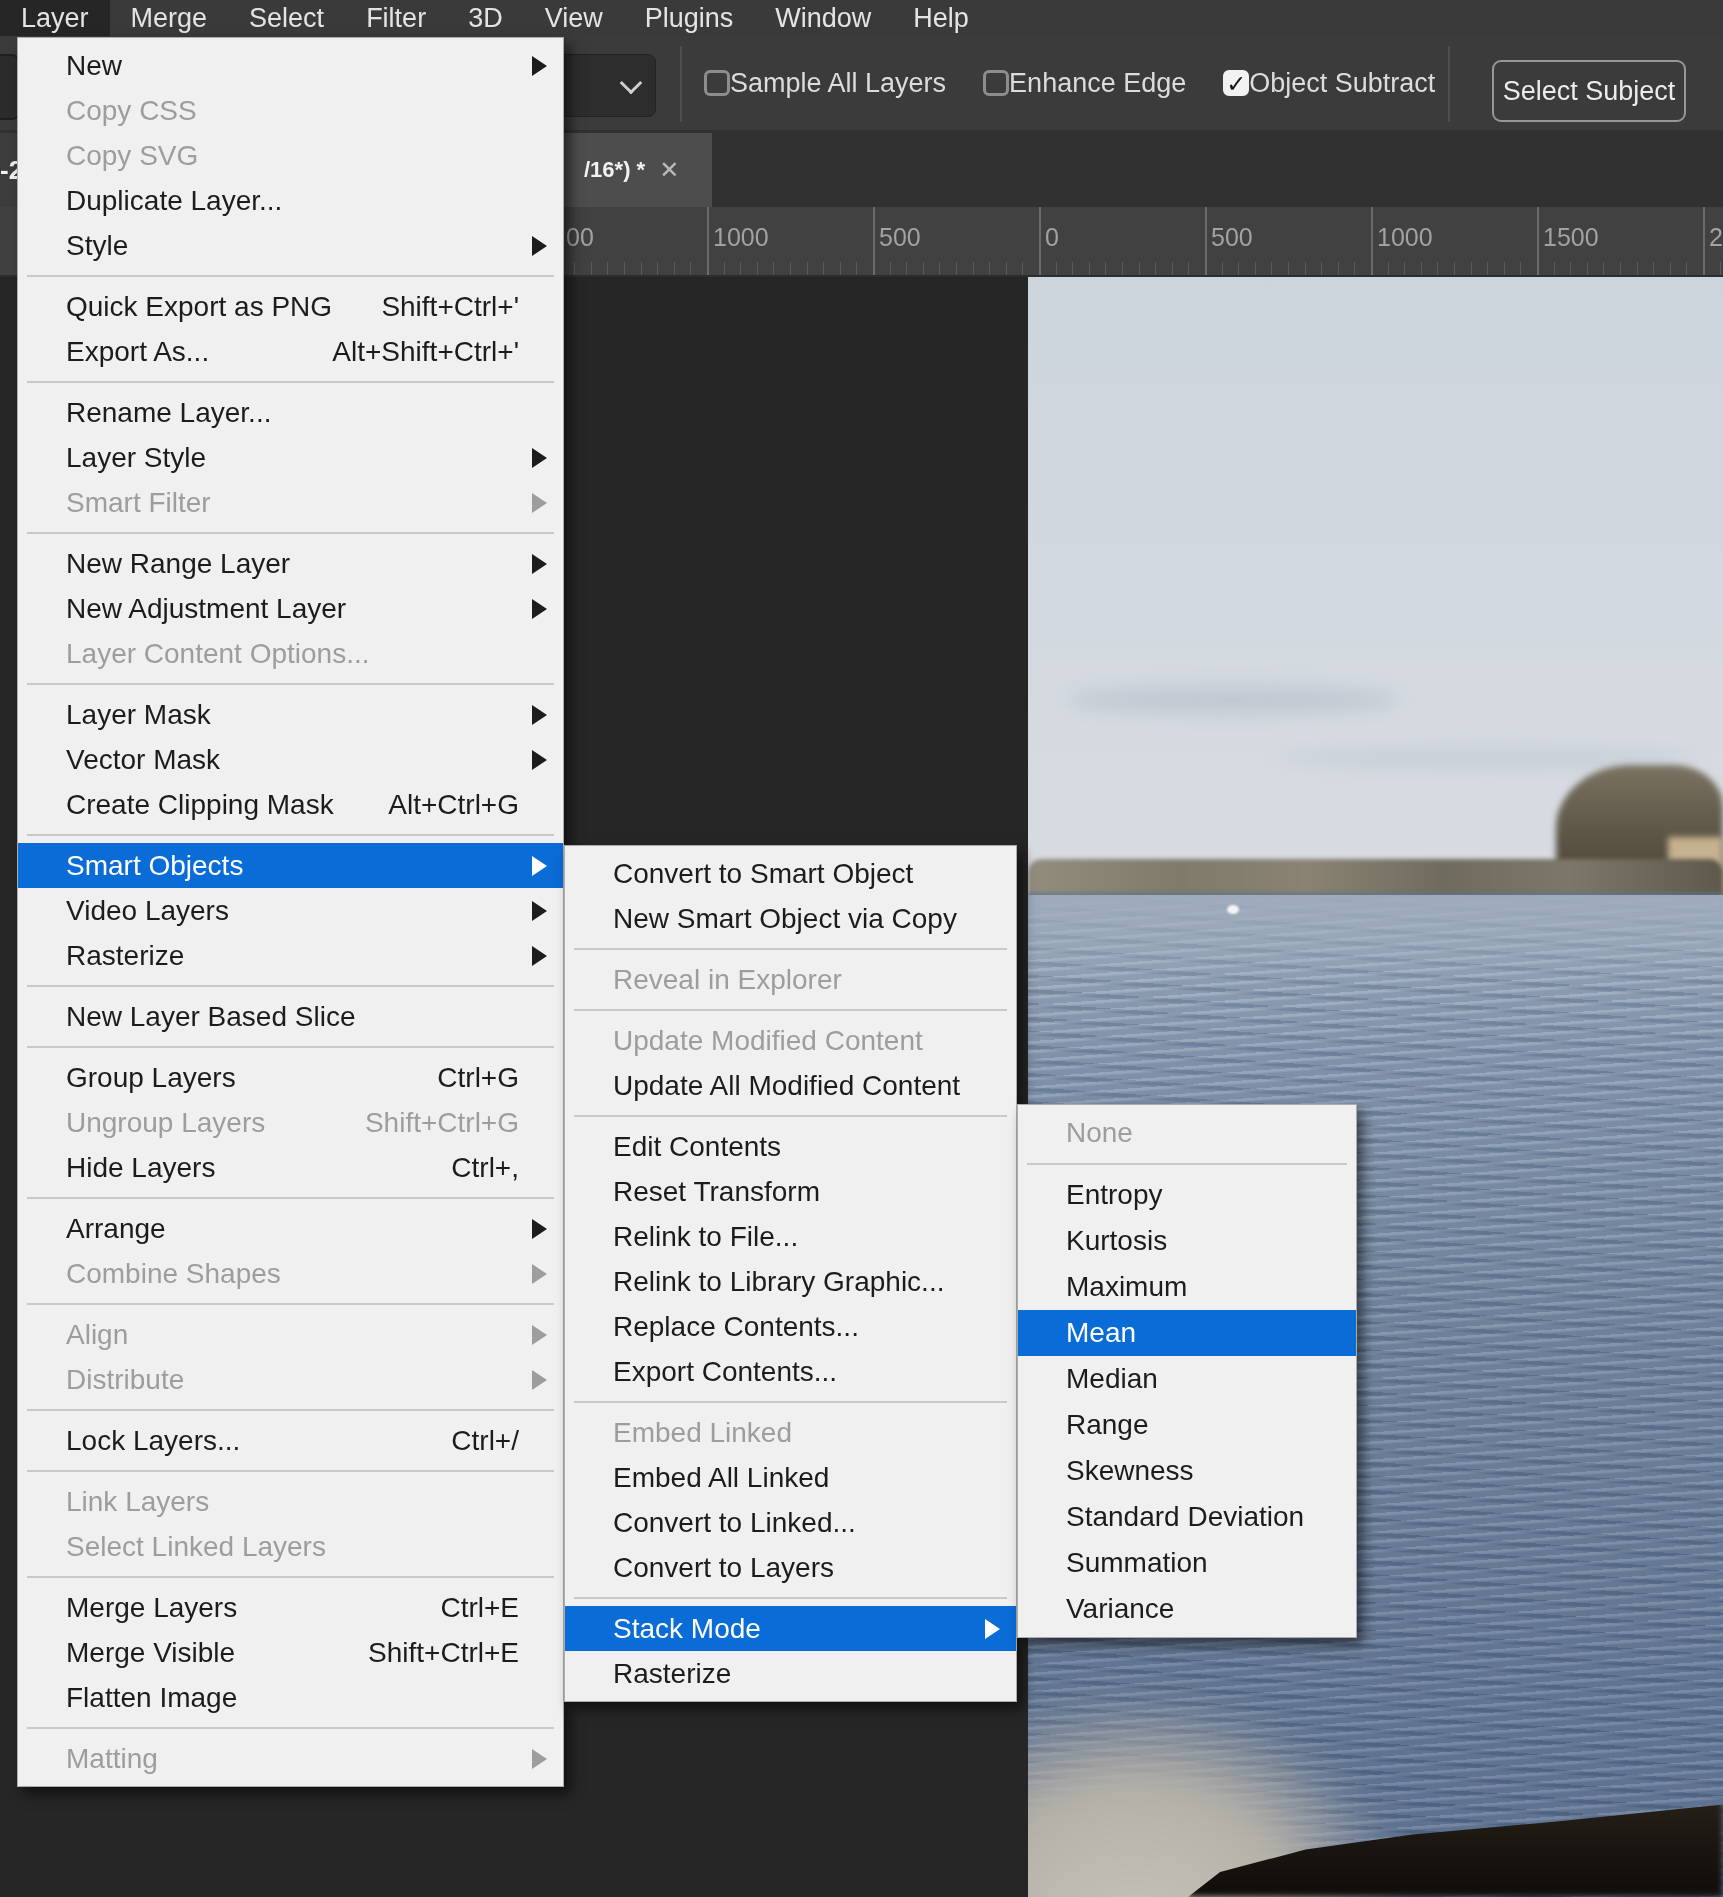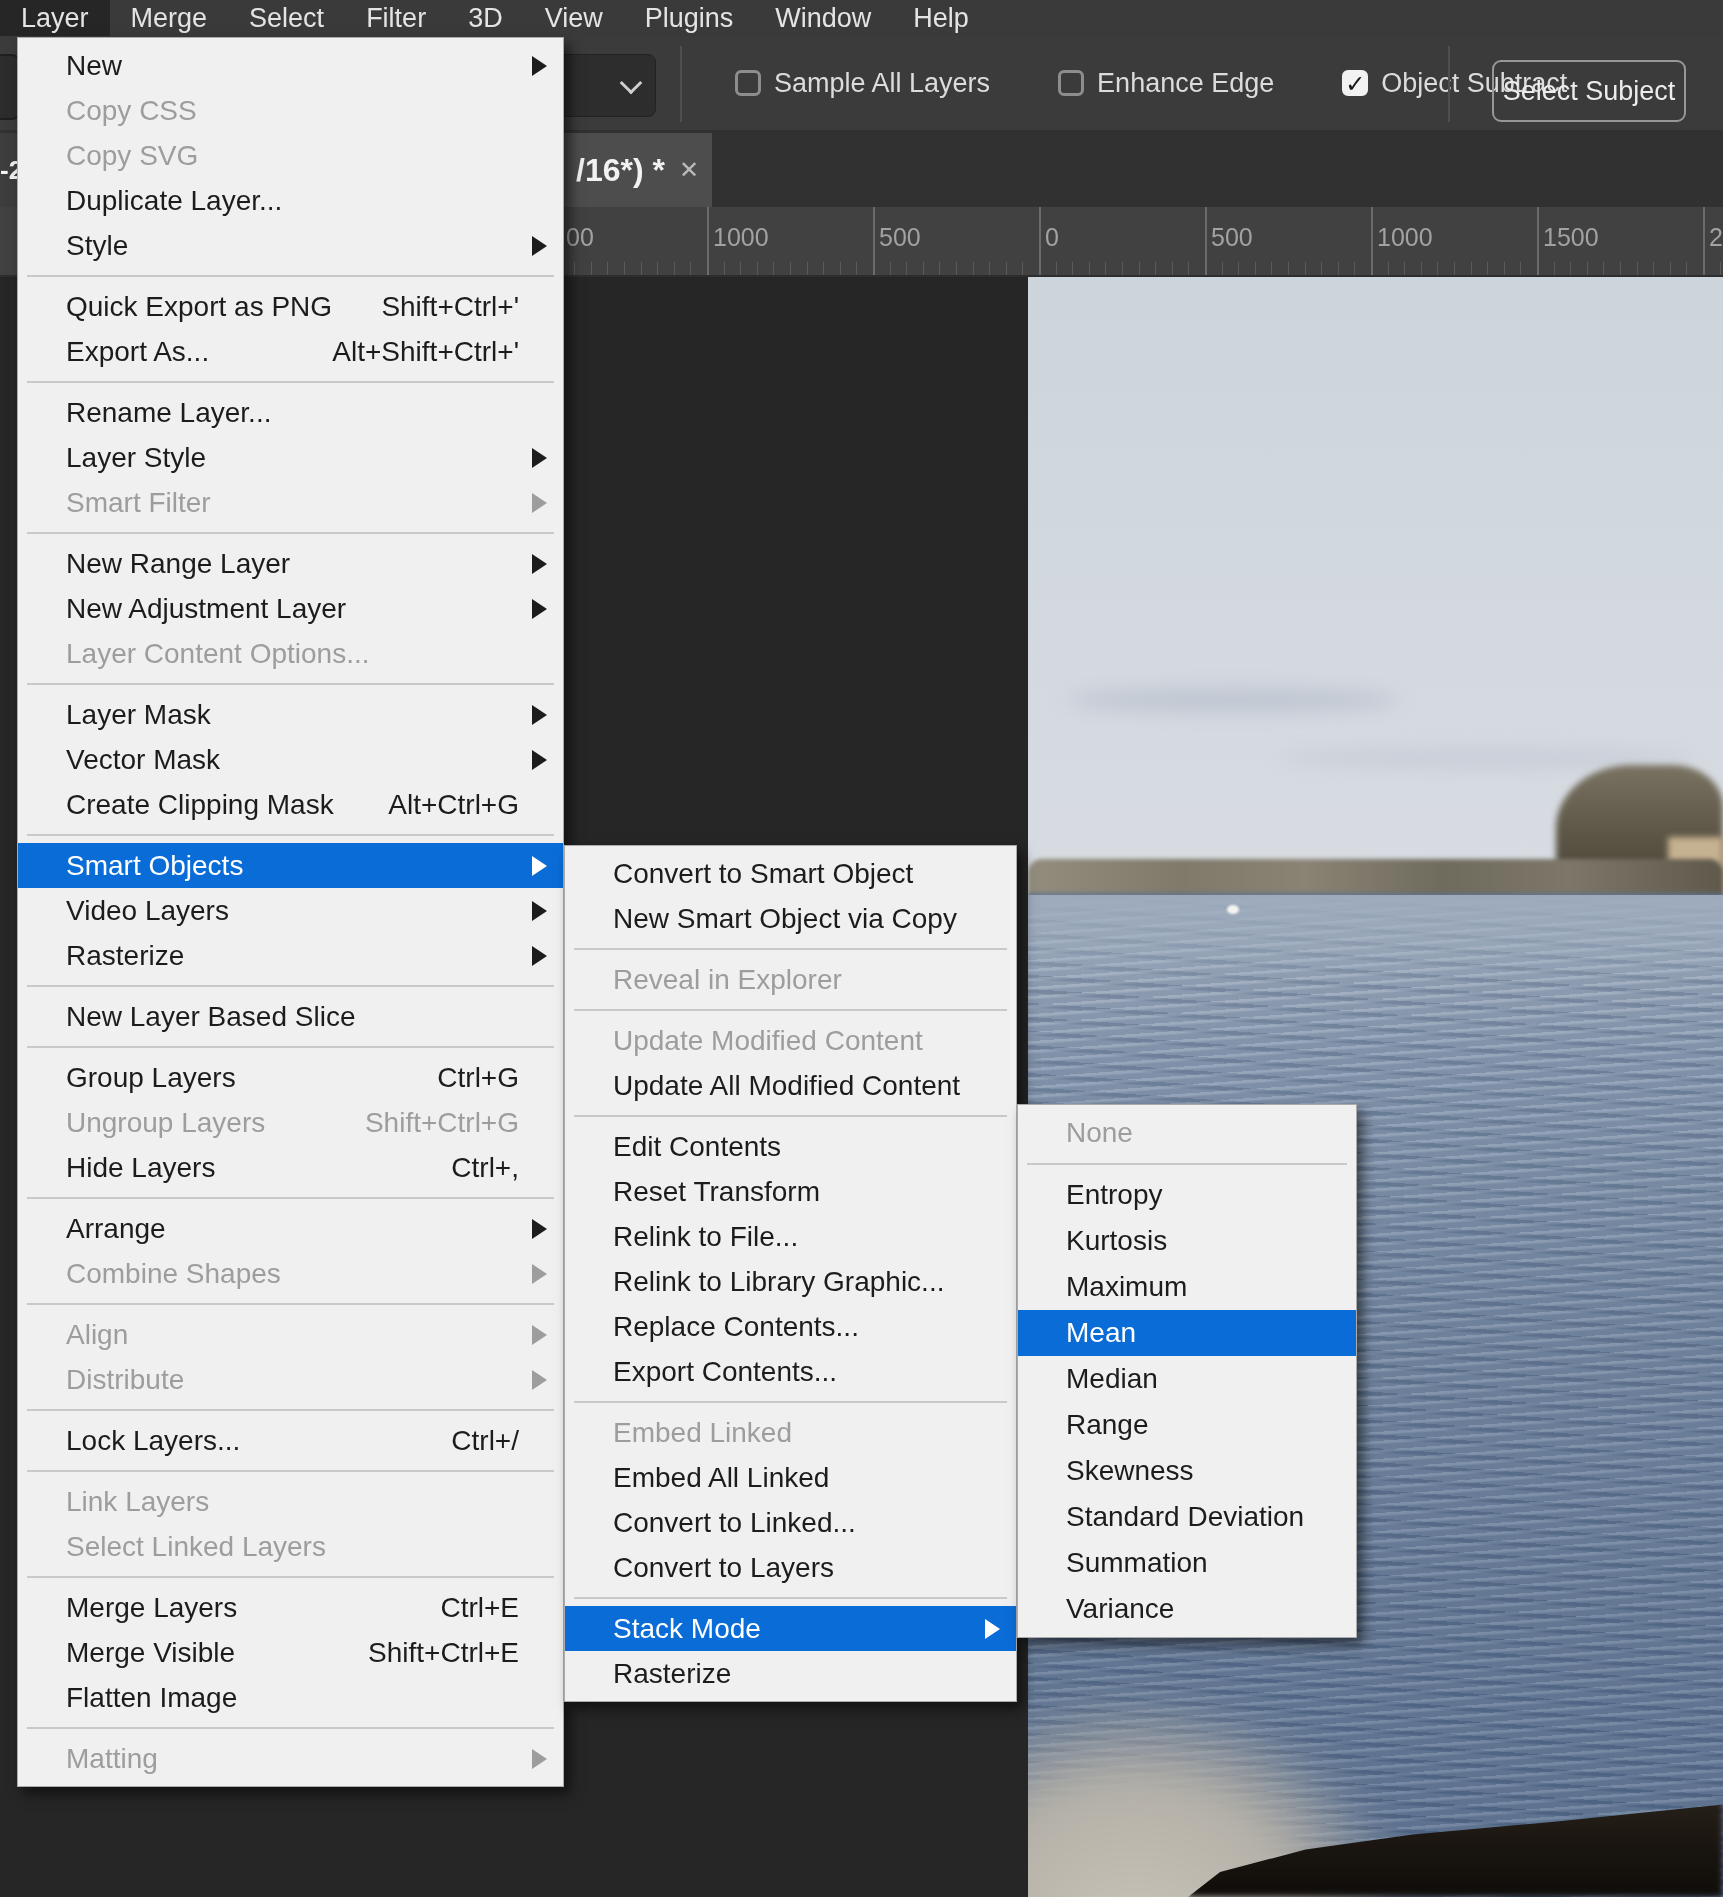--- a/index.html
+++ b/index.html
@@ -17,35 +17,35 @@
   .optionsbar{position:absolute;left:0;top:36px;width:1723px;height:94px;background:#3b3b3b;
     border-bottom:2px solid #2c2c2c;z-index:20;}
   .opt-widget-fragment{position:absolute;left:-32px;top:18px;width:49px;height:62px;
     background:#2c2c2c;border:2px solid #1f1f1f;border-radius:9px;}
   .opt-dropdown{position:absolute;left:556px;top:18px;width:98px;height:61px;background:#2d2d2d;
     border:1px solid #222;border-radius:8px;}
   .opt-dropdown .chev{position:absolute;right:16px;top:20px;width:13px;height:13px;
     border-right:3px solid #cfcfcf;border-bottom:3px solid #cfcfcf;transform:rotate(45deg);}
   .opt-sep{position:absolute;top:10px;width:2px;height:76px;background:#4e4e4e;}
   .opt-checks{position:absolute;left:704px;top:0;height:94px;display:flex;align-items:center;gap:37px;}
-  .cbgroup{display:flex;align-items:center;gap:13px;margin-left:31px;}
+  .cbgroup{display:flex;align-items:center;}
   .cb{width:26px;height:26px;border:3px solid #8d8d8d;border-radius:6px;box-sizing:border-box;background:transparent;}
   .cb.checked{background:#f2f2f2;border-color:#f2f2f2;color:#161616;font-size:24px;font-weight:bold;
     line-height:22px;text-align:center;}
   .cbgroup .cb-label{color:#dcdcdc;font-size:27px;white-space:nowrap;}
   .btn-select-subject{position:absolute;left:1492px;top:24px;width:190px;height:58px;
     border:2px solid #979797;border-radius:9px;background:transparent;color:#ececec;font-size:27px;
     display:flex;align-items:center;justify-content:center;white-space:nowrap;}
   
   .tabbar{position:absolute;left:0;top:130px;width:1723px;height:77px;background:#313131;z-index:20;}
   .tab-left-fragment{position:absolute;left:0;top:3px;width:17px;height:74px;background:#3d3d3d;
     overflow:hidden;color:#f2f2f2;font-weight:bold;font-size:26px;line-height:74px;}
   .doc-tab{position:absolute;left:564px;top:3px;width:148px;height:74px;background:#4d4d4d;
     display:flex;align-items:center;overflow:hidden;}
-  .doc-tab .title{color:#f2f2f2;font-weight:bold;font-size:32px;padding-left:12px;white-space:nowrap;}
+  .doc-tab .title{color:#f2f2f2;font-weight:bold;font-size:22px;padding-left:20px;white-space:nowrap;}
   .doc-tab .close{color:#b9b9b9;font-size:24px;margin-left:14px;}
   
   .ruler{position:absolute;left:0;top:207px;width:1723px;height:70px;background:#414141;
     border-bottom:2px solid #2d2d2d;box-sizing:border-box;z-index:20;overflow:hidden;}
   .ruler .maj{position:absolute;top:0;width:2px;height:70px;background:#6b6b6b;}
   .ruler .min{position:absolute;bottom:0;width:1px;height:13px;background:#5a5a5a;}
   .ruler .lbl{position:absolute;top:16px;color:#a2a2a2;font-size:25px;white-space:nowrap;}
   
   .canvas-area{position:absolute;left:0;top:277px;width:1723px;height:1620px;background:#262626;z-index:1;}
   .photo{position:absolute;left:1028px;top:0;width:695px;height:1620px;overflow:hidden;}

